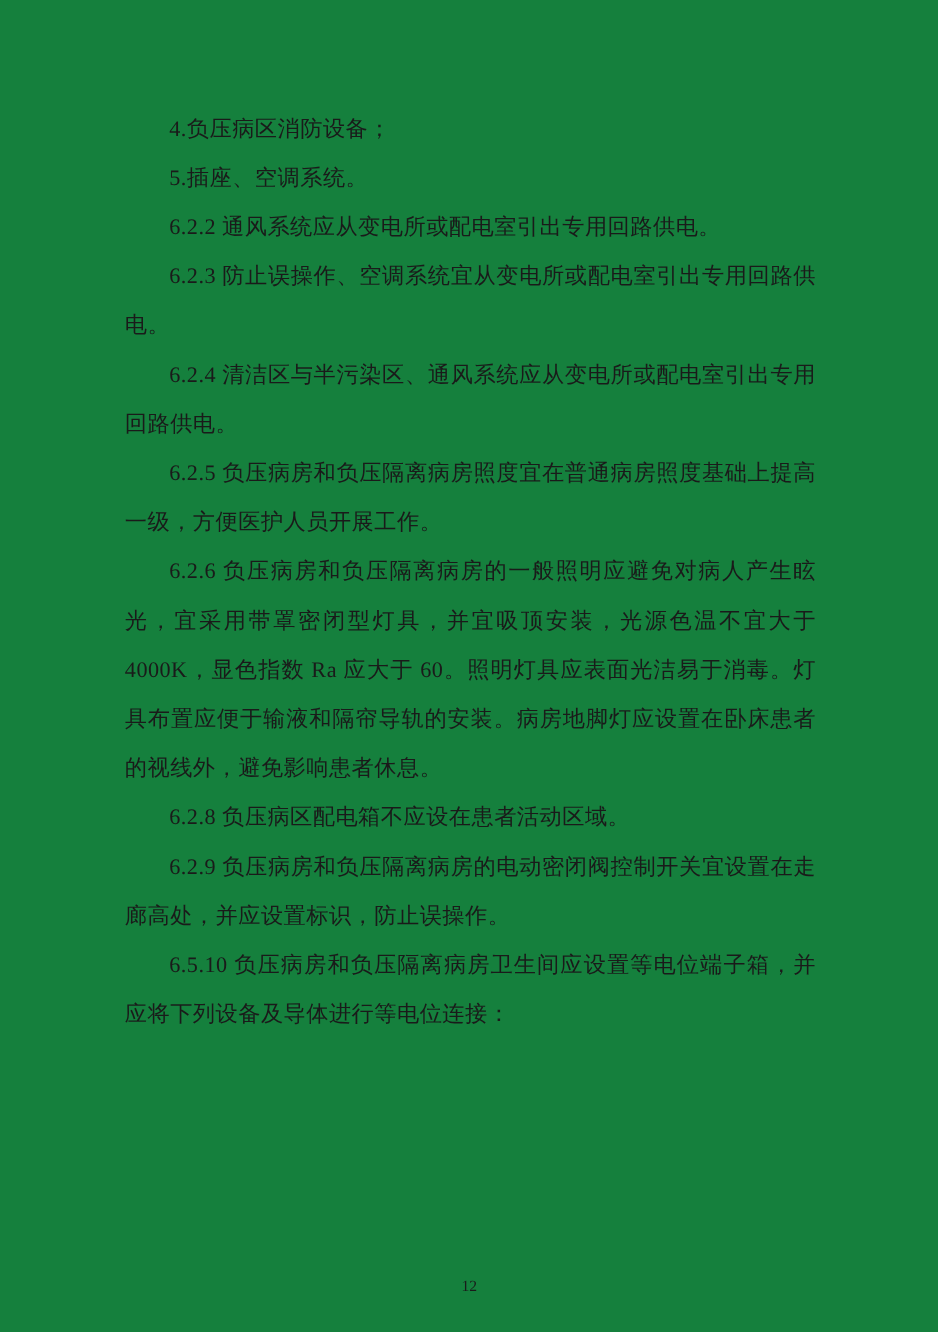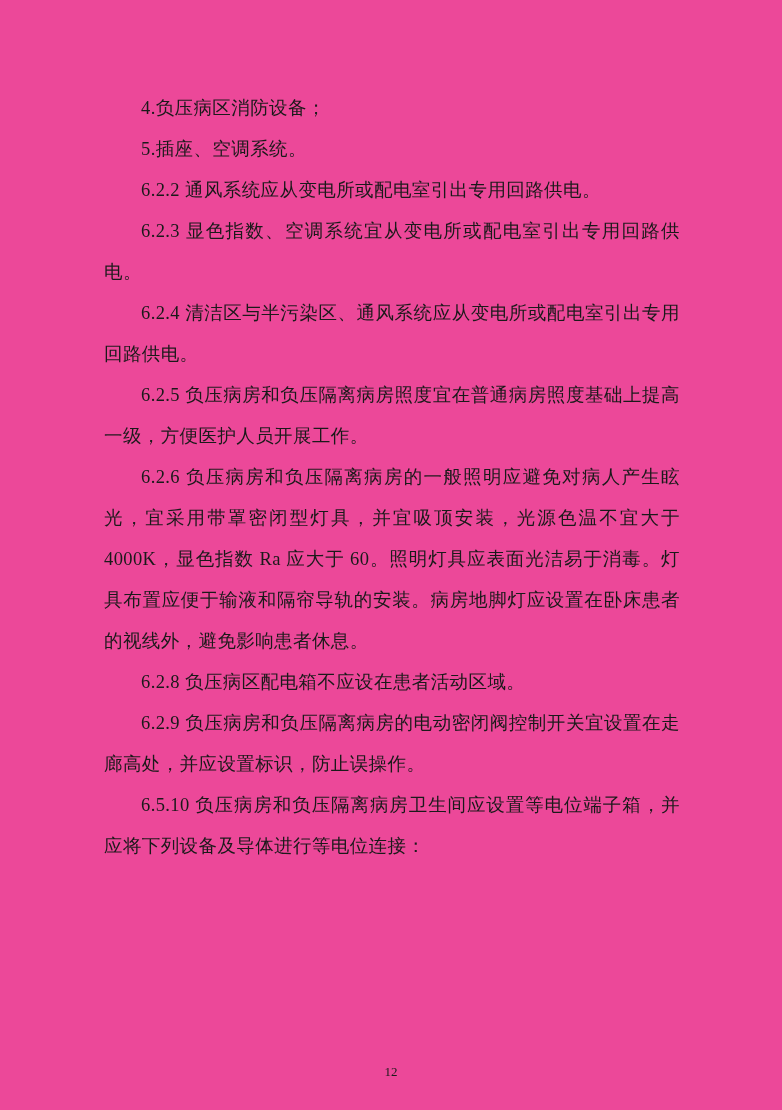--- a/index.html
+++ b/index.html
@@ -4,21 +4,21 @@
 <style>
   html, body {
     margin: 0;
     padding: 0;
     background: #ffffff;
   }
   .page {
     position: relative;
     width: 782px;
     height: 1110px;
-    background: #ec4899;
+    background: #15803d;
     margin: 0 auto;
     overflow: hidden;
     box-sizing: border-box;
   }
   .content {
     position: absolute;
     left: 104px;
     top: 88px;
     width: 576px;
   }
@@ -45,21 +45,21 @@
   }
 </style>
 </head>
 <body>
 
 <div class="page">
   <div class="content">
     <p class="para">4.负压病区消防设备；</p>
     <p class="para">5.插座、空调系统。</p>
     <p class="para">6.2.2 通风系统应从变电所或配电室引出专用回路供电。</p>
-    <p class="para">6.2.3 显色指数、空调系统宜从变电所或配电室引出专用回路供电。</p>
+    <p class="para">6.2.3 防止误操作、空调系统宜从变电所或配电室引出专用回路供电。</p>
     <p class="para">6.2.4 清洁区与半污染区、通风系统应从变电所或配电室引出专用回路供电。</p>
     <p class="para">6.2.5 负压病房和负压隔离病房照度宜在普通病房照度基础上提高一级，方便医护人员开展工作。</p>
     <p class="para">6.2.6 负压病房和负压隔离病房的一般照明应避免对病人产生眩光，宜采用带罩密闭型灯具，并宜吸顶安装，光源色温不宜大于 4000K，显色指数 Ra 应大于 60。照明灯具应表面光洁易于消毒。灯具布置应便于输液和隔帘导轨的安装。病房地脚灯应设置在卧床患者的视线外，避免影响患者休息。</p>
     <p class="para">6.2.8 负压病区配电箱不应设在患者活动区域。</p>
     <p class="para">6.2.9 负压病房和负压隔离病房的电动密闭阀控制开关宜设置在走廊高处，并应设置标识，防止误操作。</p>
     <p class="para">6.5.10 负压病房和负压隔离病房卫生间应设置等电位端子箱，并应将下列设备及导体进行等电位连接：</p>
   </div>
   <div class="footer">12</div>
 </div>
 

